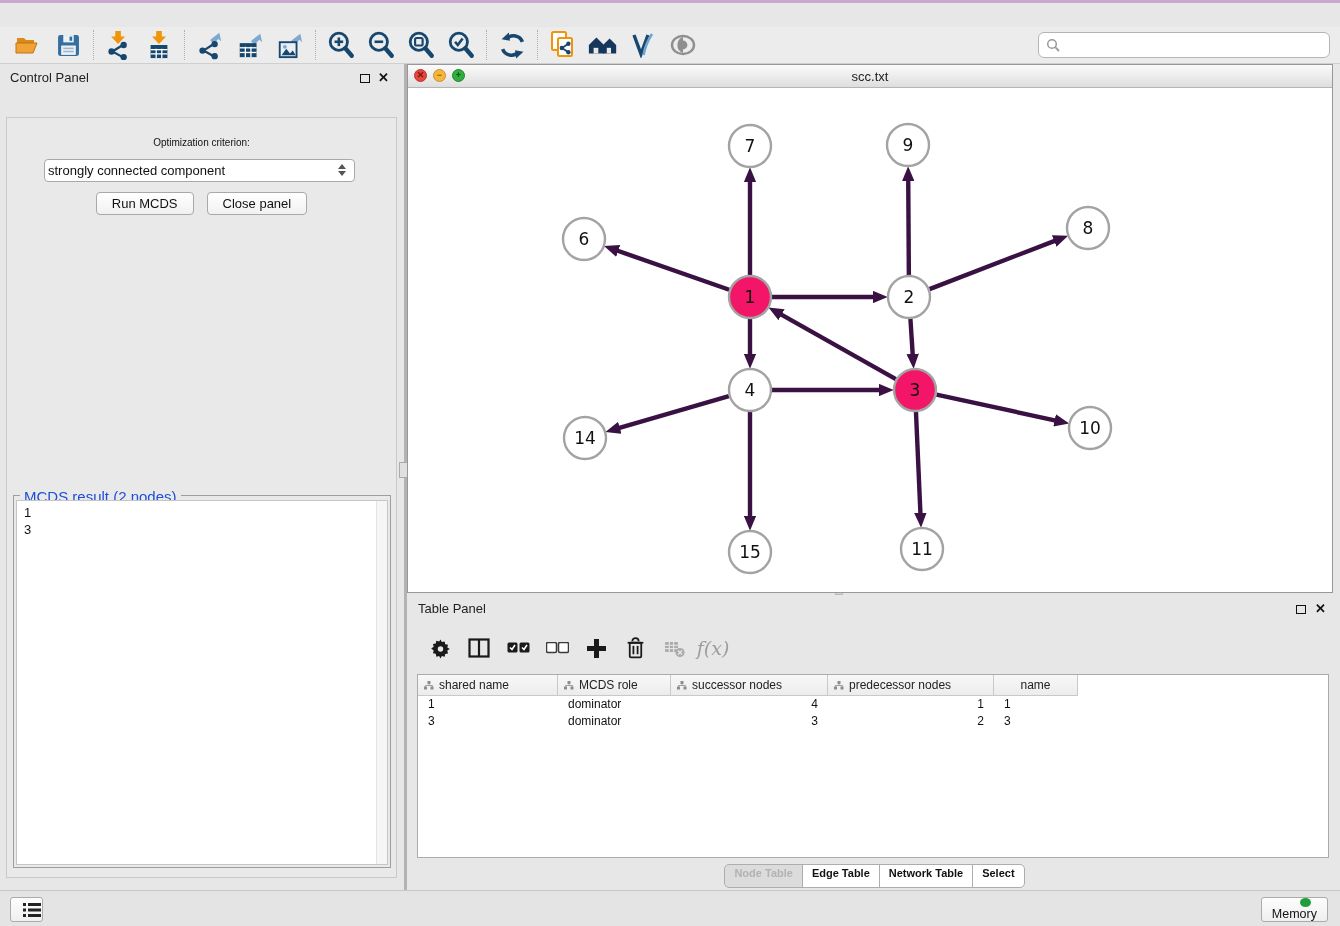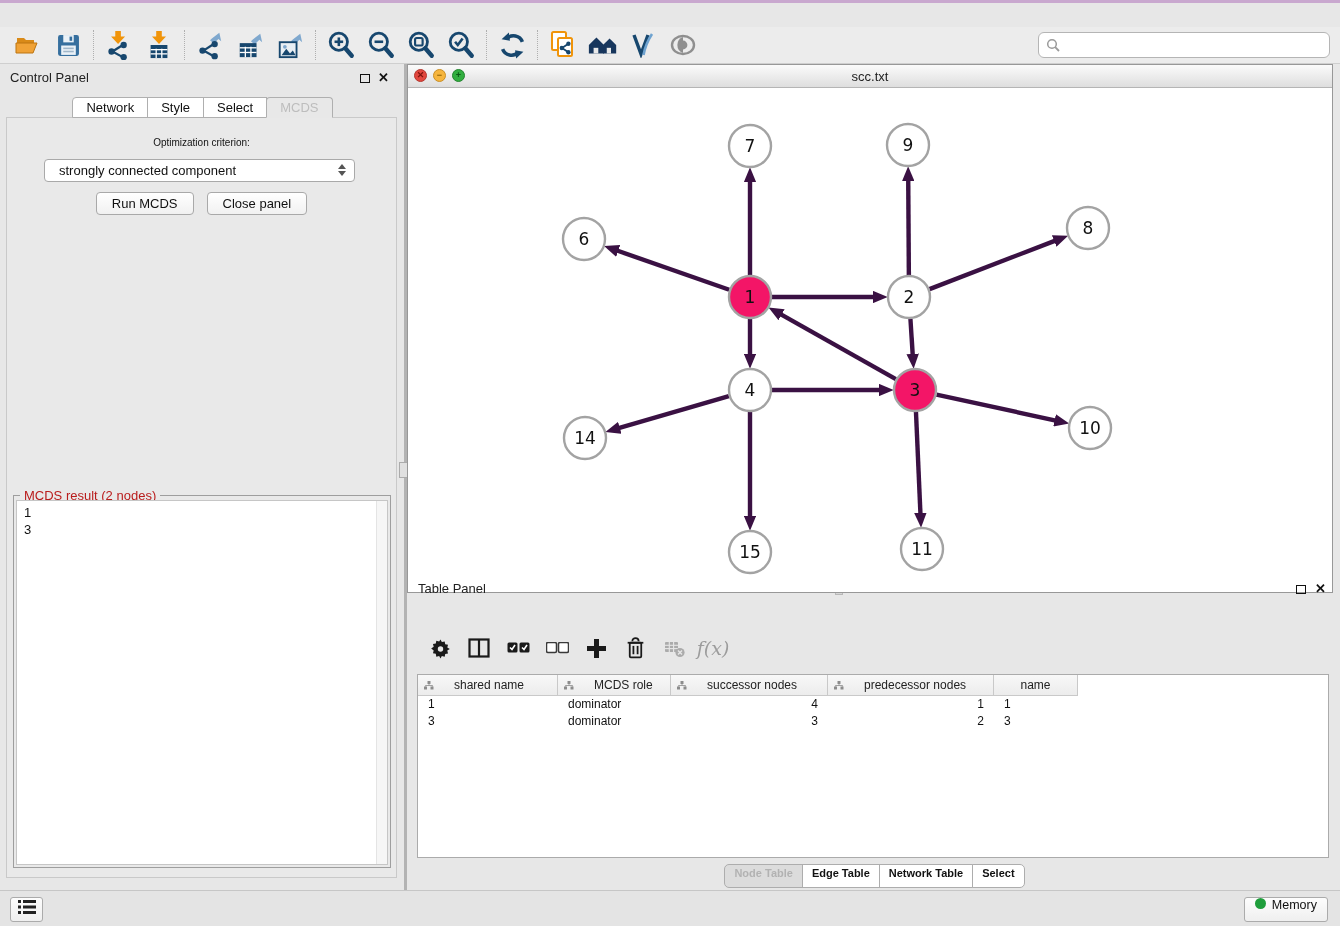--- a/index.html
+++ b/index.html
@@ -33,30 +33,30 @@
   .cp-tabs { position:absolute; left:0; top:97px; width:404px; height:21px; display:flex; justify-content:center; z-index:3; }
   .tab { font-size:13px; padding:2px 13px 3px; background:#FFF; border:1px solid #AFAFAF; margin-right:-1px; color:#111; }
   .tab:first-child { border-top-left-radius:4px; }
   .tab.active { background:#E8E8E8; color:#BDBDBD; border-top-left-radius:4px; border-top-right-radius:4px;
     border-bottom-color:#E8E8E8; }
   .cp-body { position:absolute; left:6px; top:117px; width:391px; height:761px; background:#E9E9E9;
     border:1px solid #C9C9C9; }
   .opt-label { position:absolute; top:19px; width:100%; text-align:center; font-size:10px; color:#111; }
   .dropdown { position:absolute; left:37px; top:41px; width:311px; height:23px; background:#FFF;
     border:1px solid #A9A9A9; border-radius:4px; font-size:13px; display:flex; align-items:center;
-    padding-left:14px; color:#111; }
+    padding-left:3px; color:#111; }
   .stepper { position:absolute; right:8px; top:4px; display:flex; flex-direction:column; gap:2px; }
   .stepper b { width:0; height:0; border-left:4px solid transparent; border-right:4px solid transparent; }
   .stepper .up { border-bottom:5px solid #555; }
   .stepper .dn { border-top:5px solid #555; }
   .cp-buttons { position:absolute; top:74px; width:100%; display:flex; justify-content:center; gap:13px; }
   .btn { font-size:13px; font-family:"Liberation Sans",sans-serif; padding:3px 15px;
     background:linear-gradient(#FFFFFF,#F1F1F1); border:1px solid #A9A9A9; border-radius:4px; color:#111; }
   .fieldset { position:absolute; left:6px; top:377px; width:378px; height:373px; border:1px solid #9E9E9E; }
-  .legend { position:absolute; left:6px; top:-8px; background:#E9E9E9; padding:0 4px; font-size:13px; color:#b91c1c; }
+  .legend { position:absolute; left:6px; top:-8px; background:#E9E9E9; padding:0 4px; font-size:15px; color:#1d4ed8; }
   .result-box { position:absolute; left:2px; top:4px; right:2px; bottom:2px; background:#FFF; border:1px solid #C6C6C6; }
   .result-lines { padding:3px 7px; font-size:13px; line-height:17px; color:#111; }
   .result-scroll { position:absolute; right:0; top:0; bottom:0; width:11px; background:#F6F6F6; border-left:1px solid #E4E4E4; }
 
   
   .vsplit { position:absolute; left:404px; top:64px; width:3px; height:826px; background:#B3B3B3; }
   .vhandle { position:absolute; left:399px; top:462px; width:9px; height:16px; background:#E0E0E0; border:1px solid #ABABAB; }
   .hhandle { position:absolute; left:835px; top:588px; width:8px; height:7px; background:#D6D6D6; border:1px solid #B8B8B8; }
 
   
@@ -67,43 +67,43 @@
   .nlt { width:13px; height:13px; border-radius:50%; display:flex; align-items:center; justify-content:center;
     font-size:9px; font-weight:bold; line-height:1; }
   .nlt.red { background:#E2463D; border:1px solid #B33830; color:#7E130D; }
   .nlt.yel { background:#F6B53D; border:1px solid #C98F27; color:#8A5F00; }
   .nlt.grn { background:#31AE3F; border:1px solid #23842F; color:#0C5A16; }
   .net-title { position:absolute; top:4px; width:100%; text-align:center; font-size:13px; color:#222; }
   .net-canvas { position:absolute; left:0; top:24px; width:924px; height:503px; background:#FFF; }
   .graph-label { font-family:"DejaVu Sans",sans-serif; font-size:17px; fill:#111; }
 
   
-  .tp-header { position:absolute; left:408px; top:577px; width:932px; height:24px;text-align:right; }
+  .tp-header { position:absolute; left:408px; top:597px; width:932px; height:24px;text-align:right; }
   .tp-toolbar { position:absolute; left:417px; top:627px; width:912px; height:42px; display:flex; align-items:center; gap:9px; padding-left:8px; }
   .tico { width:30px; height:30px; display:flex; align-items:center; justify-content:center; }
   .fx { font-family:"DejaVu Serif",serif; font-style:italic; color:#9C9C9C; font-size:19px; }
   .tp-table { position:absolute; left:417px; top:674px; width:912px; height:184px; background:#FFF; border:1px solid #ABABAB; }
   .th-row { display:flex; height:21px; }
   .th-cell { background:linear-gradient(#F8F8F8,#ECECEC); border-right:1px solid #C9C9C9; border-bottom:1px solid #C9C9C9;
-    font-size:12px; color:#222; display:flex; align-items:center; gap:20px; padding:0 6px; }
+    font-size:12px; color:#222; display:flex; align-items:center; gap:5px; padding:0 6px; }
   .th-cell.center { justify-content:center; }
   .tr-row { display:flex; height:17px; }
   .td-cell { font-size:12px; color:#111; padding:1px 10px 0; overflow:hidden; white-space:nowrap; }
   .td-cell.right { text-align:right; }
   .hier-icon { flex:0 0 auto; }
   .tp-tabs { position:absolute; left:408px; top:864px; width:932px; height:24px; display:flex; justify-content:center; }
   .btab { font-size:11px; font-weight:bold; padding:2px 9px 3px; background:#FFF; border:1px solid #ADADAD; margin-right:-1px; color:#111; }
   .btab:first-child { border-radius:5px 0 0 5px; }
   .btab:last-child { border-radius:0 5px 5px 0; }
   .btab.active { background:#DCDCDC; color:#B2B2B2; border-radius:5px 0 0 5px; }
 
   
   .statusbar { position:absolute; left:0; top:890px; width:1340px; height:36px; background:#E4E4E4; border-top:1px solid #C6C6C6; }
   .sb-btn { position:absolute; top:6px; height:25px; background:linear-gradient(#FDFDFD,#EFEFEF);
-    border:1px solid #ABABAB; border-radius:3px; display:flex; align-items:flex-start; justify-content:center; }
+    border:1px solid #ABABAB; border-radius:3px; display:flex; align-items:flex-end; justify-content:center;flex-direction:column; }
   .memdot { width:11px; height:11px; border-radius:50%; background:#1F9E3C; margin-right:6px; }
   .mem-label { font-size:12.5px; color:#111; }
 </style>
 </head>
 <body>
 
 <div id="app">
 
   <div class="deskstrip"></div>
 
@@ -265,26 +265,20 @@
       </svg>
       <input value="" placeholder="" style="">
     </div>
   </div>
 
   <div class="cp-header">
     <span class="panel-title">Control Panel</span>
     <span class="float-ico" style="left:360px;"></span>
     <span class="close-ico" style="left:378px;">✕</span>
   </div>
-  <div class="cp-tabs" id="cp-tabs">
-      <span class="tab">Network</span>
-      <span class="tab">Style</span>
-      <span class="tab">Select</span>
-      <span class="tab active">MCDS</span>
-    </div>
   <div class="cp-body">
     <div class="opt-label">Optimization criterion:</div>
     <div class="dropdown">
       <span>strongly connected component</span>
       <span class="stepper">
           <b class="up"></b>
           <b class="dn"></b>
         </span>
     </div>
     <div class="cp-buttons">

